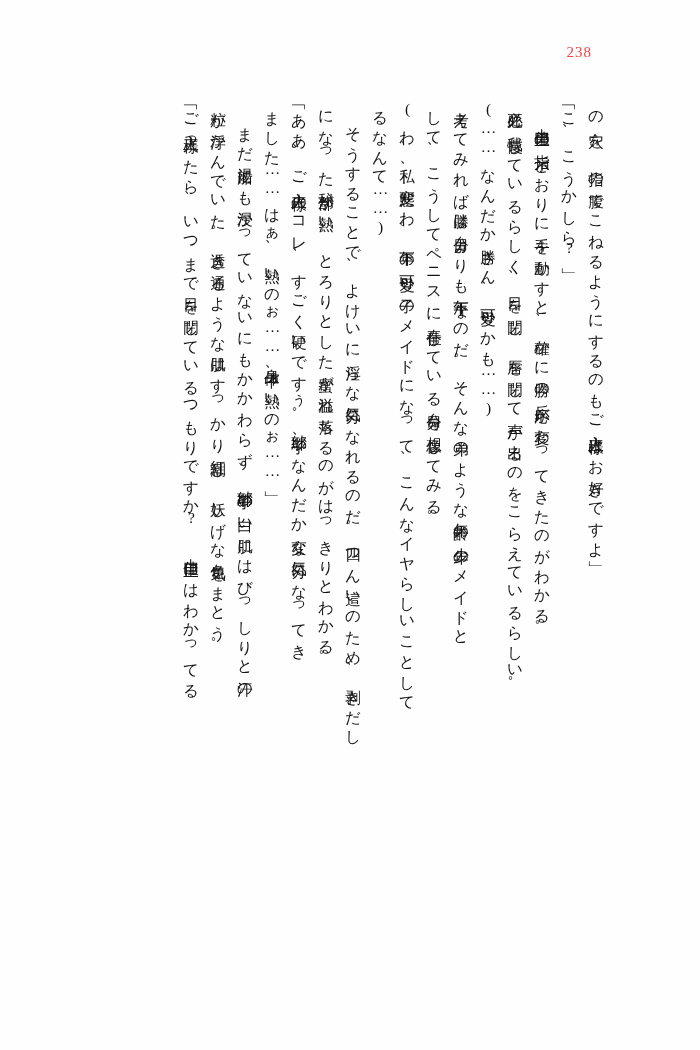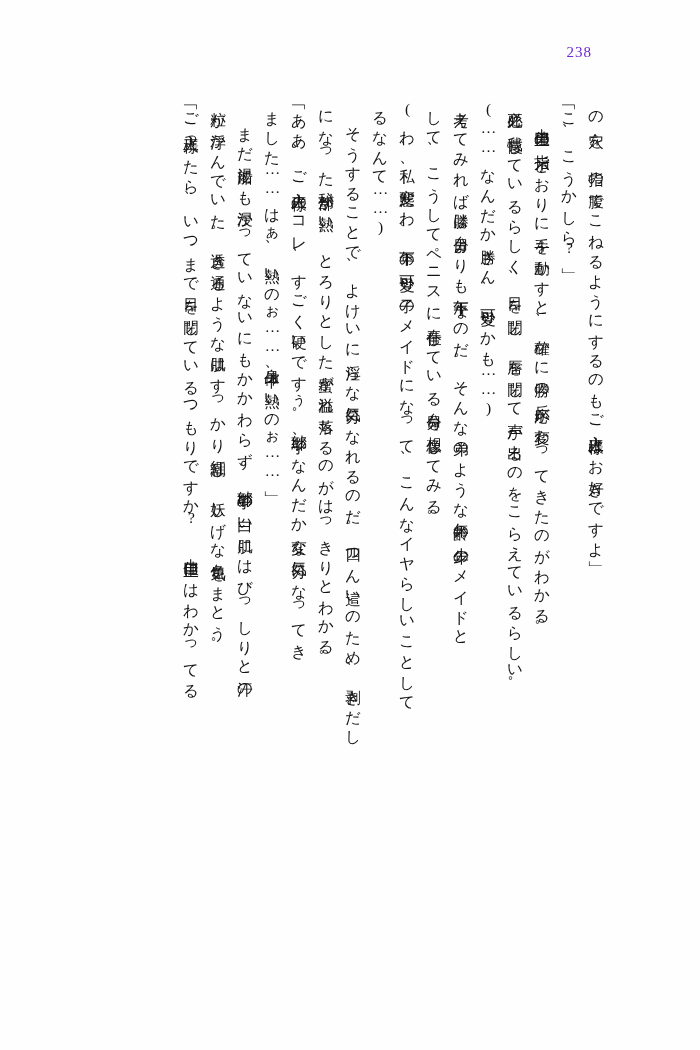--- a/index.html
+++ b/index.html
@@ -19,21 +19,21 @@
     position: absolute;
     inset: 0;
     background: #fefefe;
   }
   #page-number {
     position: absolute;
     top: 44px;
     right: 108px;
     font-size: 15px;
     letter-spacing: 1px;
-    color: #6d28d9;
+    color: #ef4444;
     font-family: "Liberation Serif", "DejaVu Serif", serif;
   }
   #text-block {
     position: absolute;
     top: 100px;
     right: 96px;
     left: 58px;
     bottom: 60px;
     display: flex;
     flex-direction: row-reverse;

